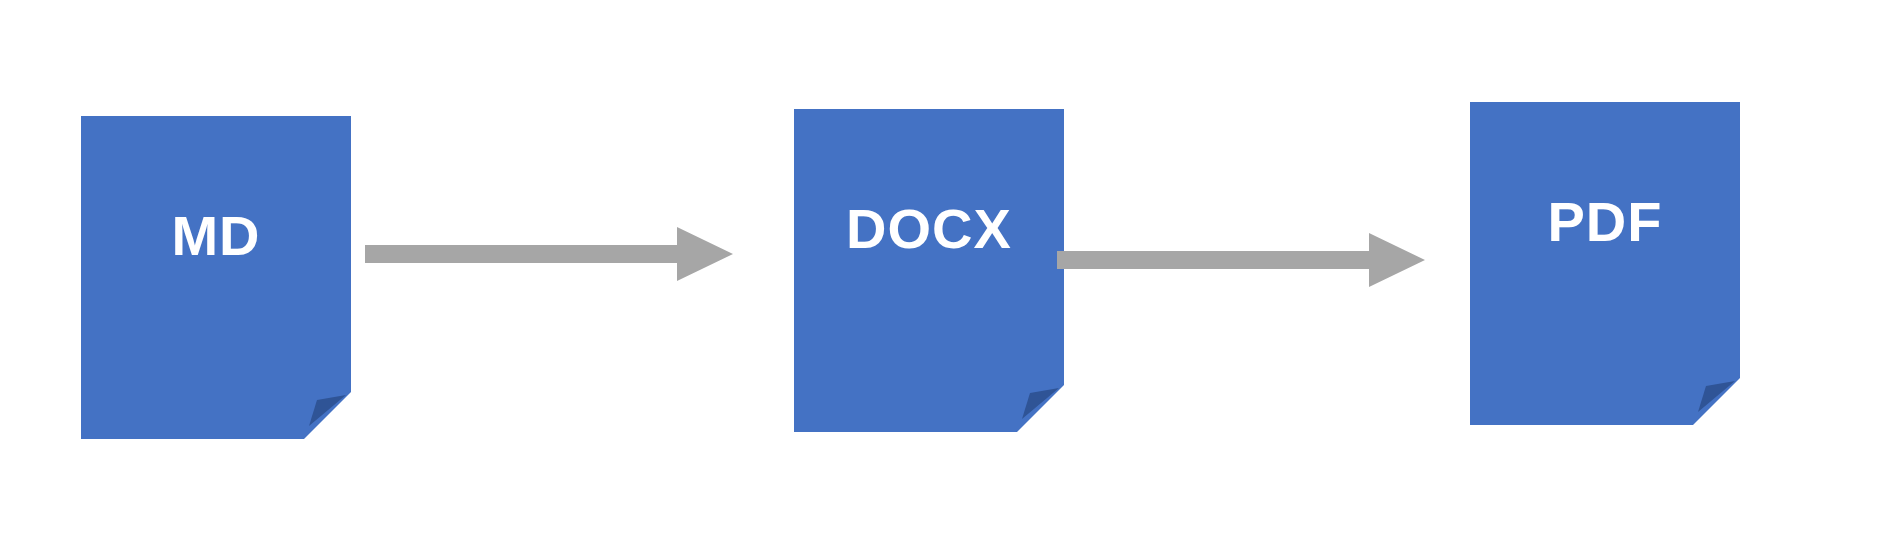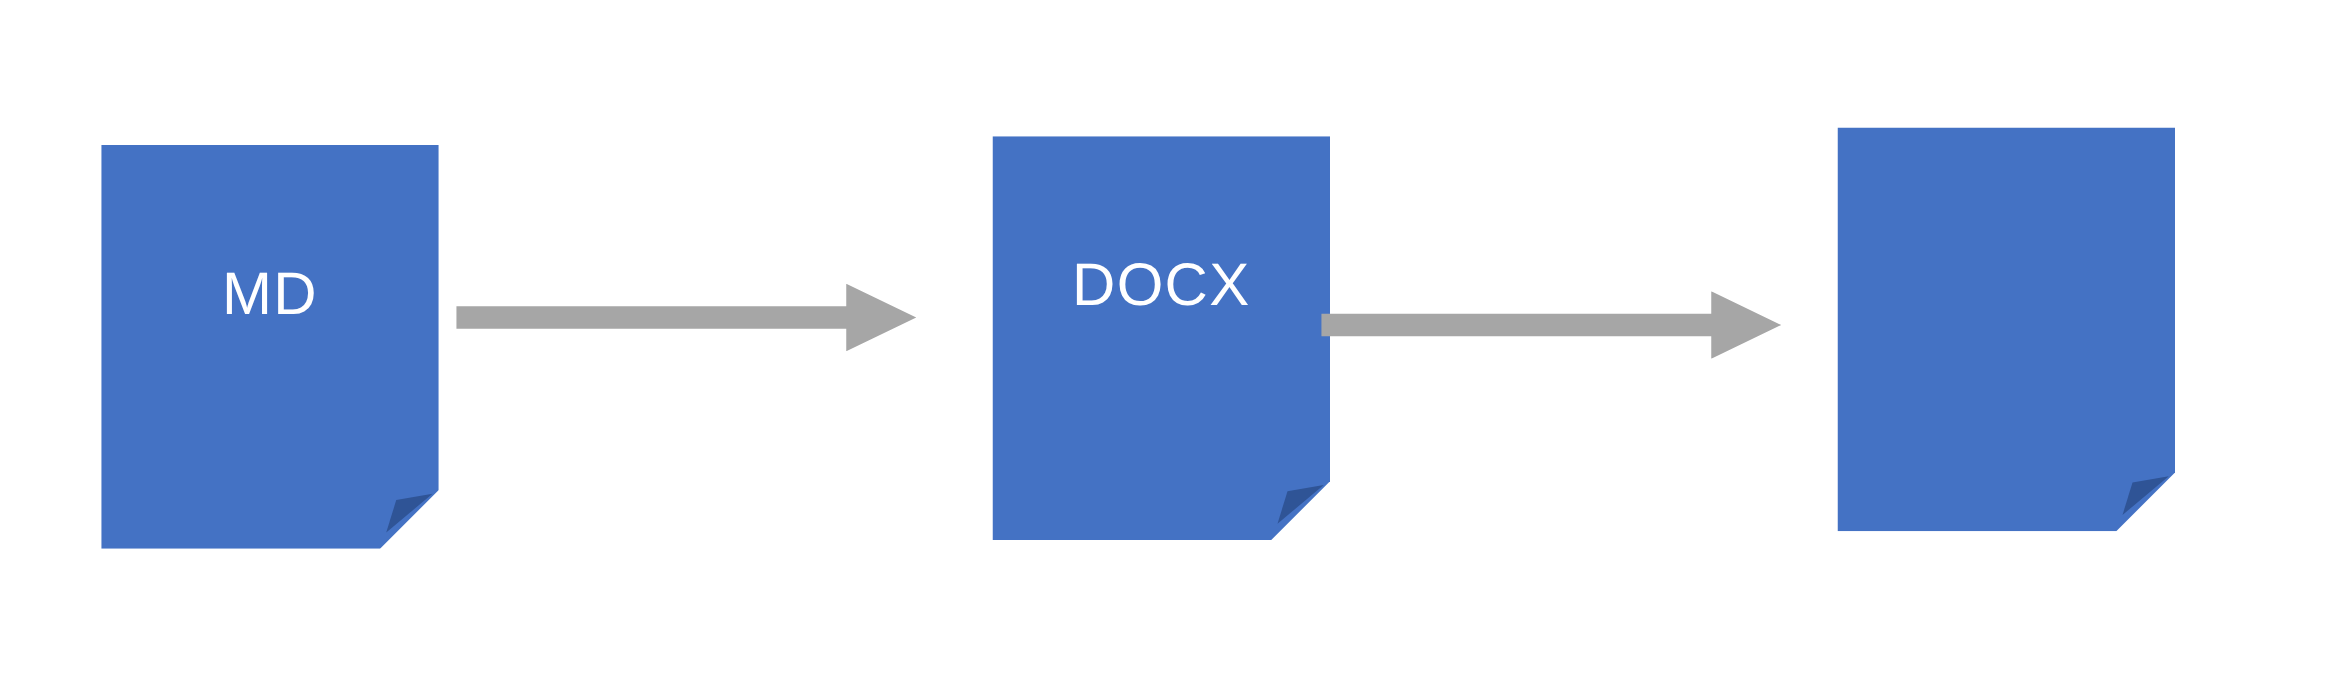--- a/index.html
+++ b/index.html
@@ -29,22 +29,22 @@
   }
   .node .label {
     position: absolute;
     left: 0;
     right: 0;
     top: 0;
     height: 74%;               
     display: flex;
     align-items: center;
     justify-content: center;
-    font-size: 48px;
-    font-weight: 400;
+    font-size: 56px;
+    font-weight: 700;
     letter-spacing: 1px;
     user-select: none;
   }
   .node-md   { left: 81px;   top: 116px; }
   .node-docx { left: 794px;  top: 109px; }
   .node-pdf  { left: 1470px; top: 102px; }
 
   .arrow {
     position: absolute;
     width: 368px;
@@ -85,15 +85,16 @@
     <svg viewBox="0 0 368 54" preserveAspectRatio="none" aria-hidden="true">
       <polygon points="0,18 312,18 312,0 368,27 312,54 312,36 0,36" fill="#A6A6A6"></polygon>
     </svg>
   </div>
 
   <div class="node node-pdf">
     <svg class="file-shape" viewBox="0 0 270 323" preserveAspectRatio="none" aria-hidden="true">
       <path d="M0 0 H270 V276 L223 323 H0 Z" fill="#4472C4"></path>
       <path d="M236 284 L265 279 L228 310 Z" fill="#2F5496"></path>
     </svg>
+    <div class="label" style="color: rgb(255, 255, 255);">PDF</div>
   </div>
 
 </div>
 
 </body></html>

